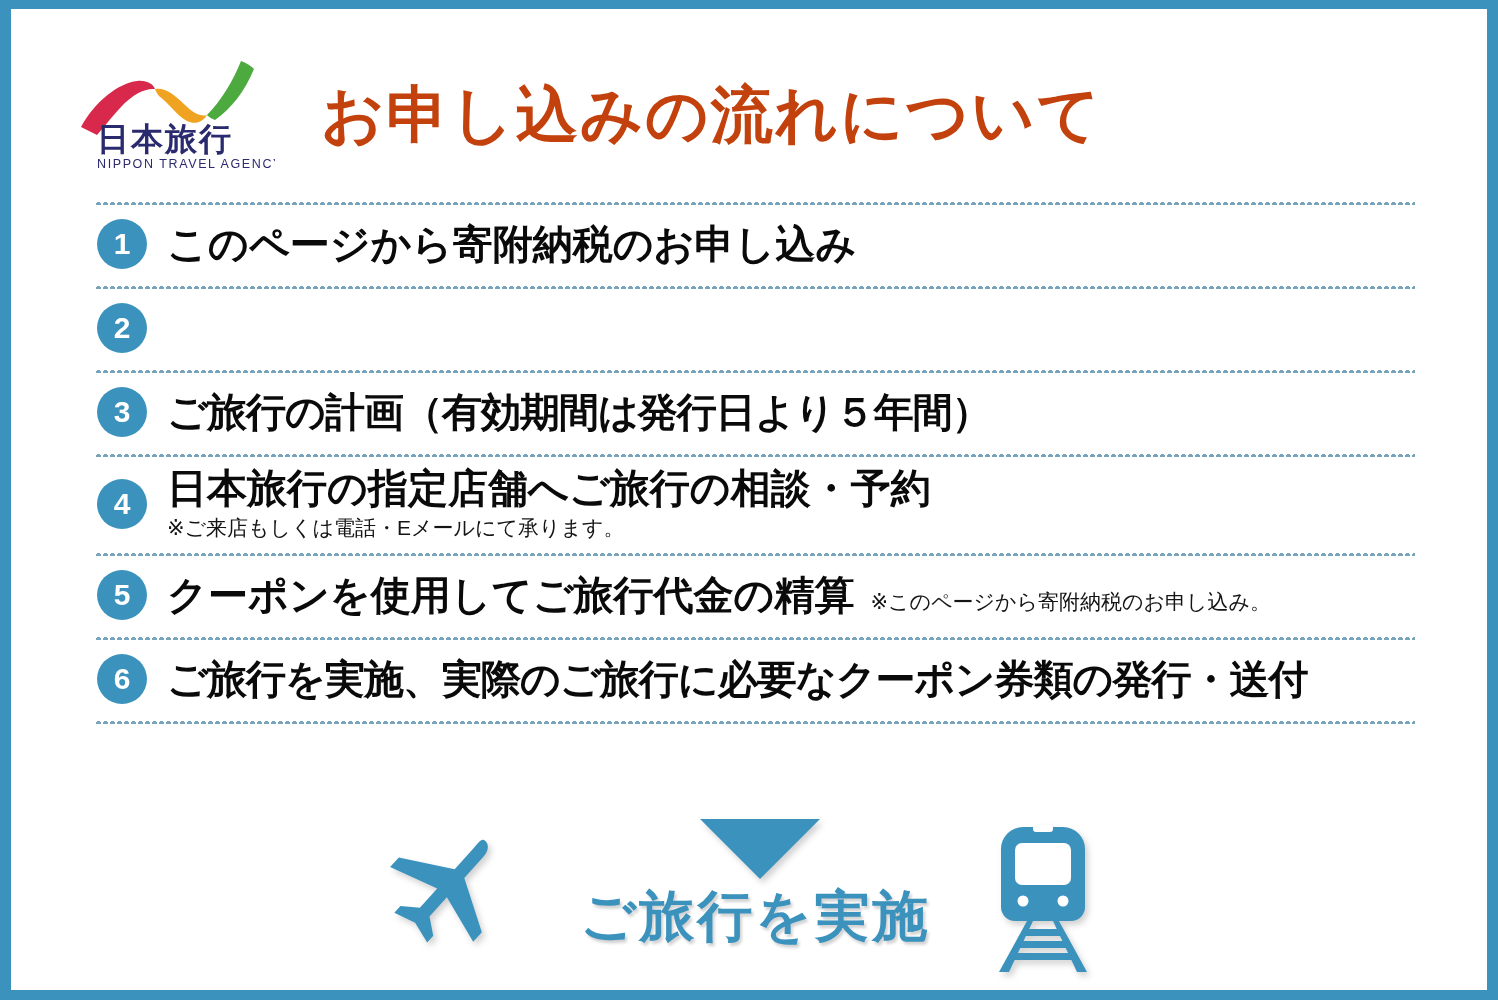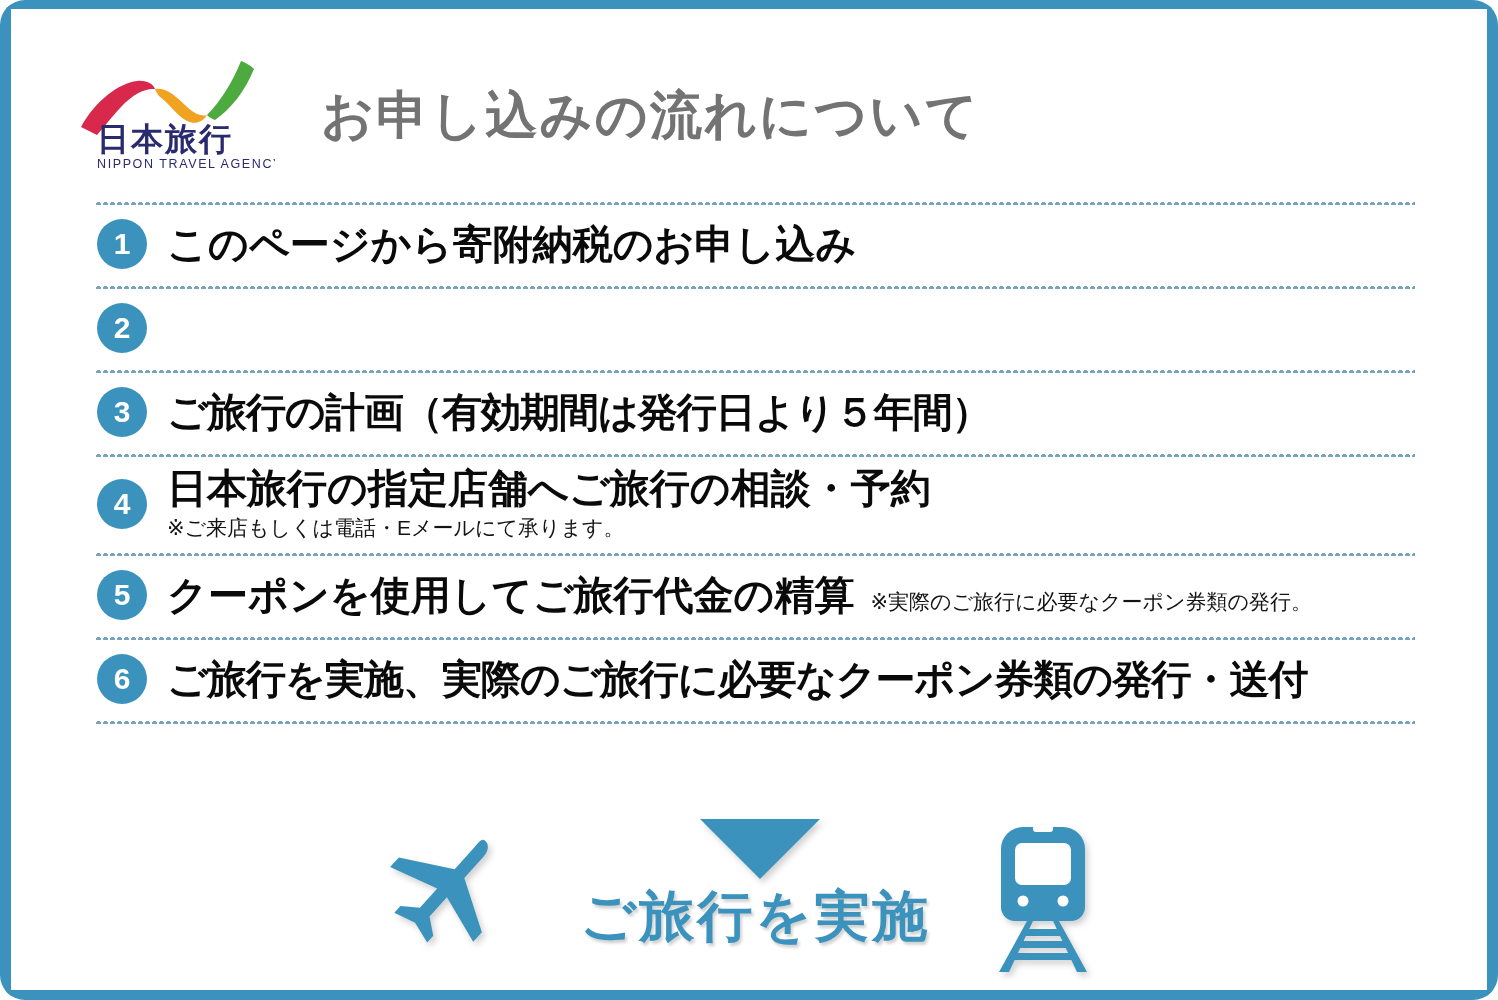--- a/index.html
+++ b/index.html
@@ -10,21 +10,20 @@
   body {
     font-family: "Liberation Sans", "DejaVu Sans", sans-serif;
   }
   #page {
     position: relative;
     width: 1498px;
     height: 1000px;
     background: #ffffff;
     box-sizing: border-box;
     overflow: hidden;
-    border-radius: 25px;
   }
   
   .frame-edge {
     position: absolute;
     background: #3b93bd;
   }
   .frame-top    { left: 0;  top: 0;    width: 1498px; height: 9px; }
   .frame-bottom { left: 0;  bottom: 0; width: 1498px; height: 10px; }
   .frame-left   { left: 0;  top: 0;    width: 11px;  height: 1000px; }
   .frame-right  { right: 0; top: 0;    width: 11px;  height: 1000px; }
@@ -51,22 +50,22 @@
   .logo {
     position: relative;
     width: 200px;
     height: 120px;
     flex: 0 0 auto;
   }
   .logo svg { display: block; }
 
   .page-title {
     margin-left: 46px;
-    color: #737373;
-    font-size: 52px;
+    color: #c2410c;
+    font-size: 62px;
     font-weight: bold;
     letter-spacing: 2px;
     line-height: 1;
     white-space: nowrap;
   }
 
   
   .steps {
     position: absolute;
     left: 84px;
@@ -255,21 +254,21 @@
         </div>
       </div>
 
       <div class="divider"></div>
 
       <div class="step">
         <div class="badge">5</div>
         <div class="step-body">
           <div class="step-main">
             <span class="step-title">クーポンを使用してご旅行代金の精算</span>
-            <span class="step-note">※実際のご旅行に必要なクーポン券類の発行。</span>
+            <span class="step-note">※このページから寄附納税のお申し込み。</span>
           </div>
         </div>
       </div>
 
       <div class="divider"></div>
 
       <div class="step">
         <div class="badge">6</div>
         <div class="step-body">
           <div class="step-main">

